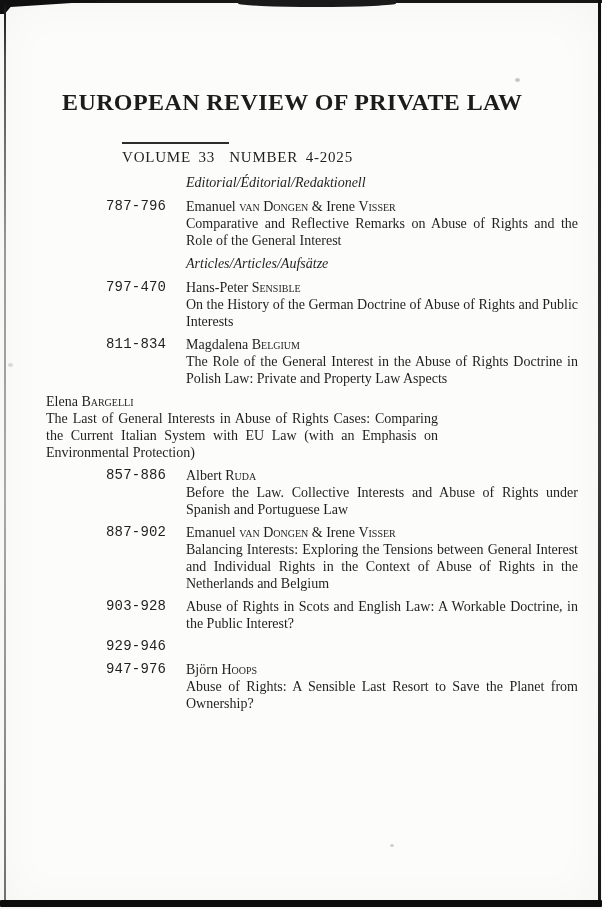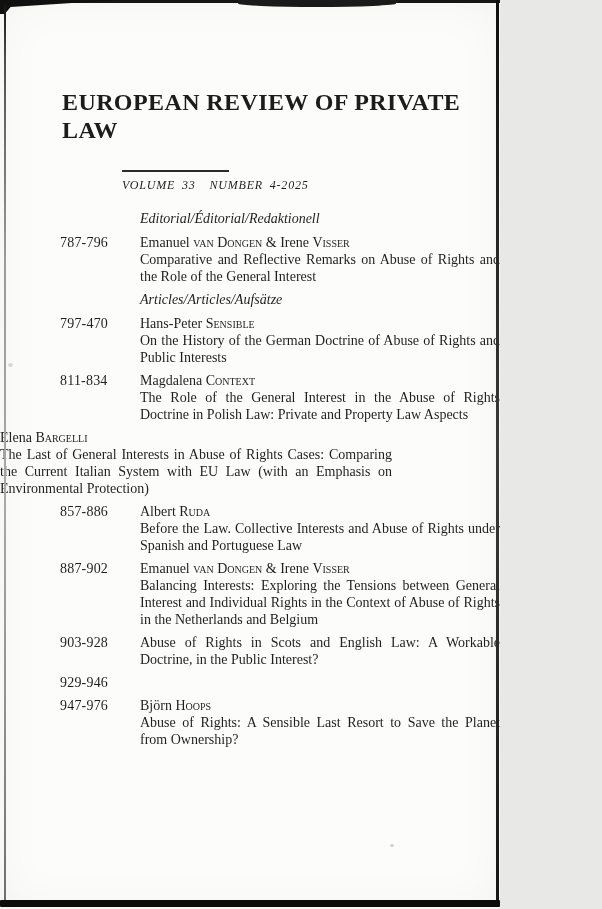--- a/index.html
+++ b/index.html
@@ -1,18 +1,18 @@
 <!DOCTYPE html>
 <html><head>
 <meta charset="utf-8">
 <style>
   html, body { margin: 0; padding: 0; background: #e8e8e6; }
   .page {
     position: relative;
-    width: 500px;
+    width: 602px;
     height: 909px;
     background: #fcfcfb;
     overflow: hidden;
     font-family: "Liberation Serif", serif;
     color: #1f1f1f;
     box-shadow: inset 0 0 50px rgba(0,0,0,0.04);
   }
 
   
   .edge-top { position: absolute; top: 0; left: 0; width: 100%; height: 3px; background: #161616; }
@@ -30,32 +30,32 @@
   .journal-title {
     margin: 88px 0 0 62px;
     font-size: 24px;
     line-height: 28px;
     font-weight: 700;
     letter-spacing: 0.4px;
     color: #1c1c1c;
   }
   .volume-block { margin: 26px 0 0 122px; }
   .volume-rule { width: 107px; height: 2px; background: #2c2c2c; margin-bottom: 6px; }
-  .volume-line { font-size: 12px; line-height: 15px; letter-spacing: 0.8px; word-spacing: 3px; font-style: italic; }
+  .volume-line { font-size: 15px; line-height: 15px; letter-spacing: 0.8px; word-spacing: 3px; }
   .volume-line .number-label { margin-left: 14px; }
 
-  .toc { margin-top: 17px; }
+  .toc { margin-top: 9px; padding-left: 46px; }
   .section-heading {
     margin: 0 0 7px 140px;
     font-style: italic;
     font-size: 14px;
     line-height: 17px;
   }
   .entry { display: flex; margin-bottom: 6px; font-size: 14px; line-height: 17px; }
-  .pages { margin-left: 60px; flex: 0 0 80px; letter-spacing: 0.2px; }
+  .pages { margin-left: 60px; flex: 0 0 80px; letter-spacing: 0.2px; font-family: Liberation Mono, monospace; }
   .entry-text { width: 392px; text-align: justify; }
   .sc { font-variant: small-caps; }
 </style>
 </head>
 <body>
 
 <div class="page">
 
   <div class="edge-top"></div>
   <div class="edge-top-bump"></div>
@@ -89,21 +89,21 @@
       <div class="entry">
         <div class="pages">797-470</div>
         <div class="entry-text">
           <div class="authors"><span>Hans-Peter </span><span class="sc">Sensible</span></div>
           <div class="title">On the History of the German Doctrine of Abuse of Rights and Public Interests</div>
         </div>
       </div>
       <div class="entry">
         <div class="pages">811-834</div>
         <div class="entry-text">
-          <div class="authors"><span>Magdalena </span><span class="sc">Context</span></div>
+          <div class="authors"><span>Magdalena </span><span class="sc">Belgium</span></div>
           <div class="title">The Role of the General Interest in the Abuse of Rights Doctrine in Polish Law: Private and Property Law Aspects</div>
         </div>
       </div>
       <div class="entry">
         <div class="entry-text">
           <div class="authors"><span>Elena </span><span class="sc">Bargelli</span></div>
           <div class="title">The Last of General Interests in Abuse of Rights Cases: Comparing the Current Italian System with EU Law (with an Emphasis on Environmental Protection)</div>
         </div>
       </div>
       <div class="entry">

